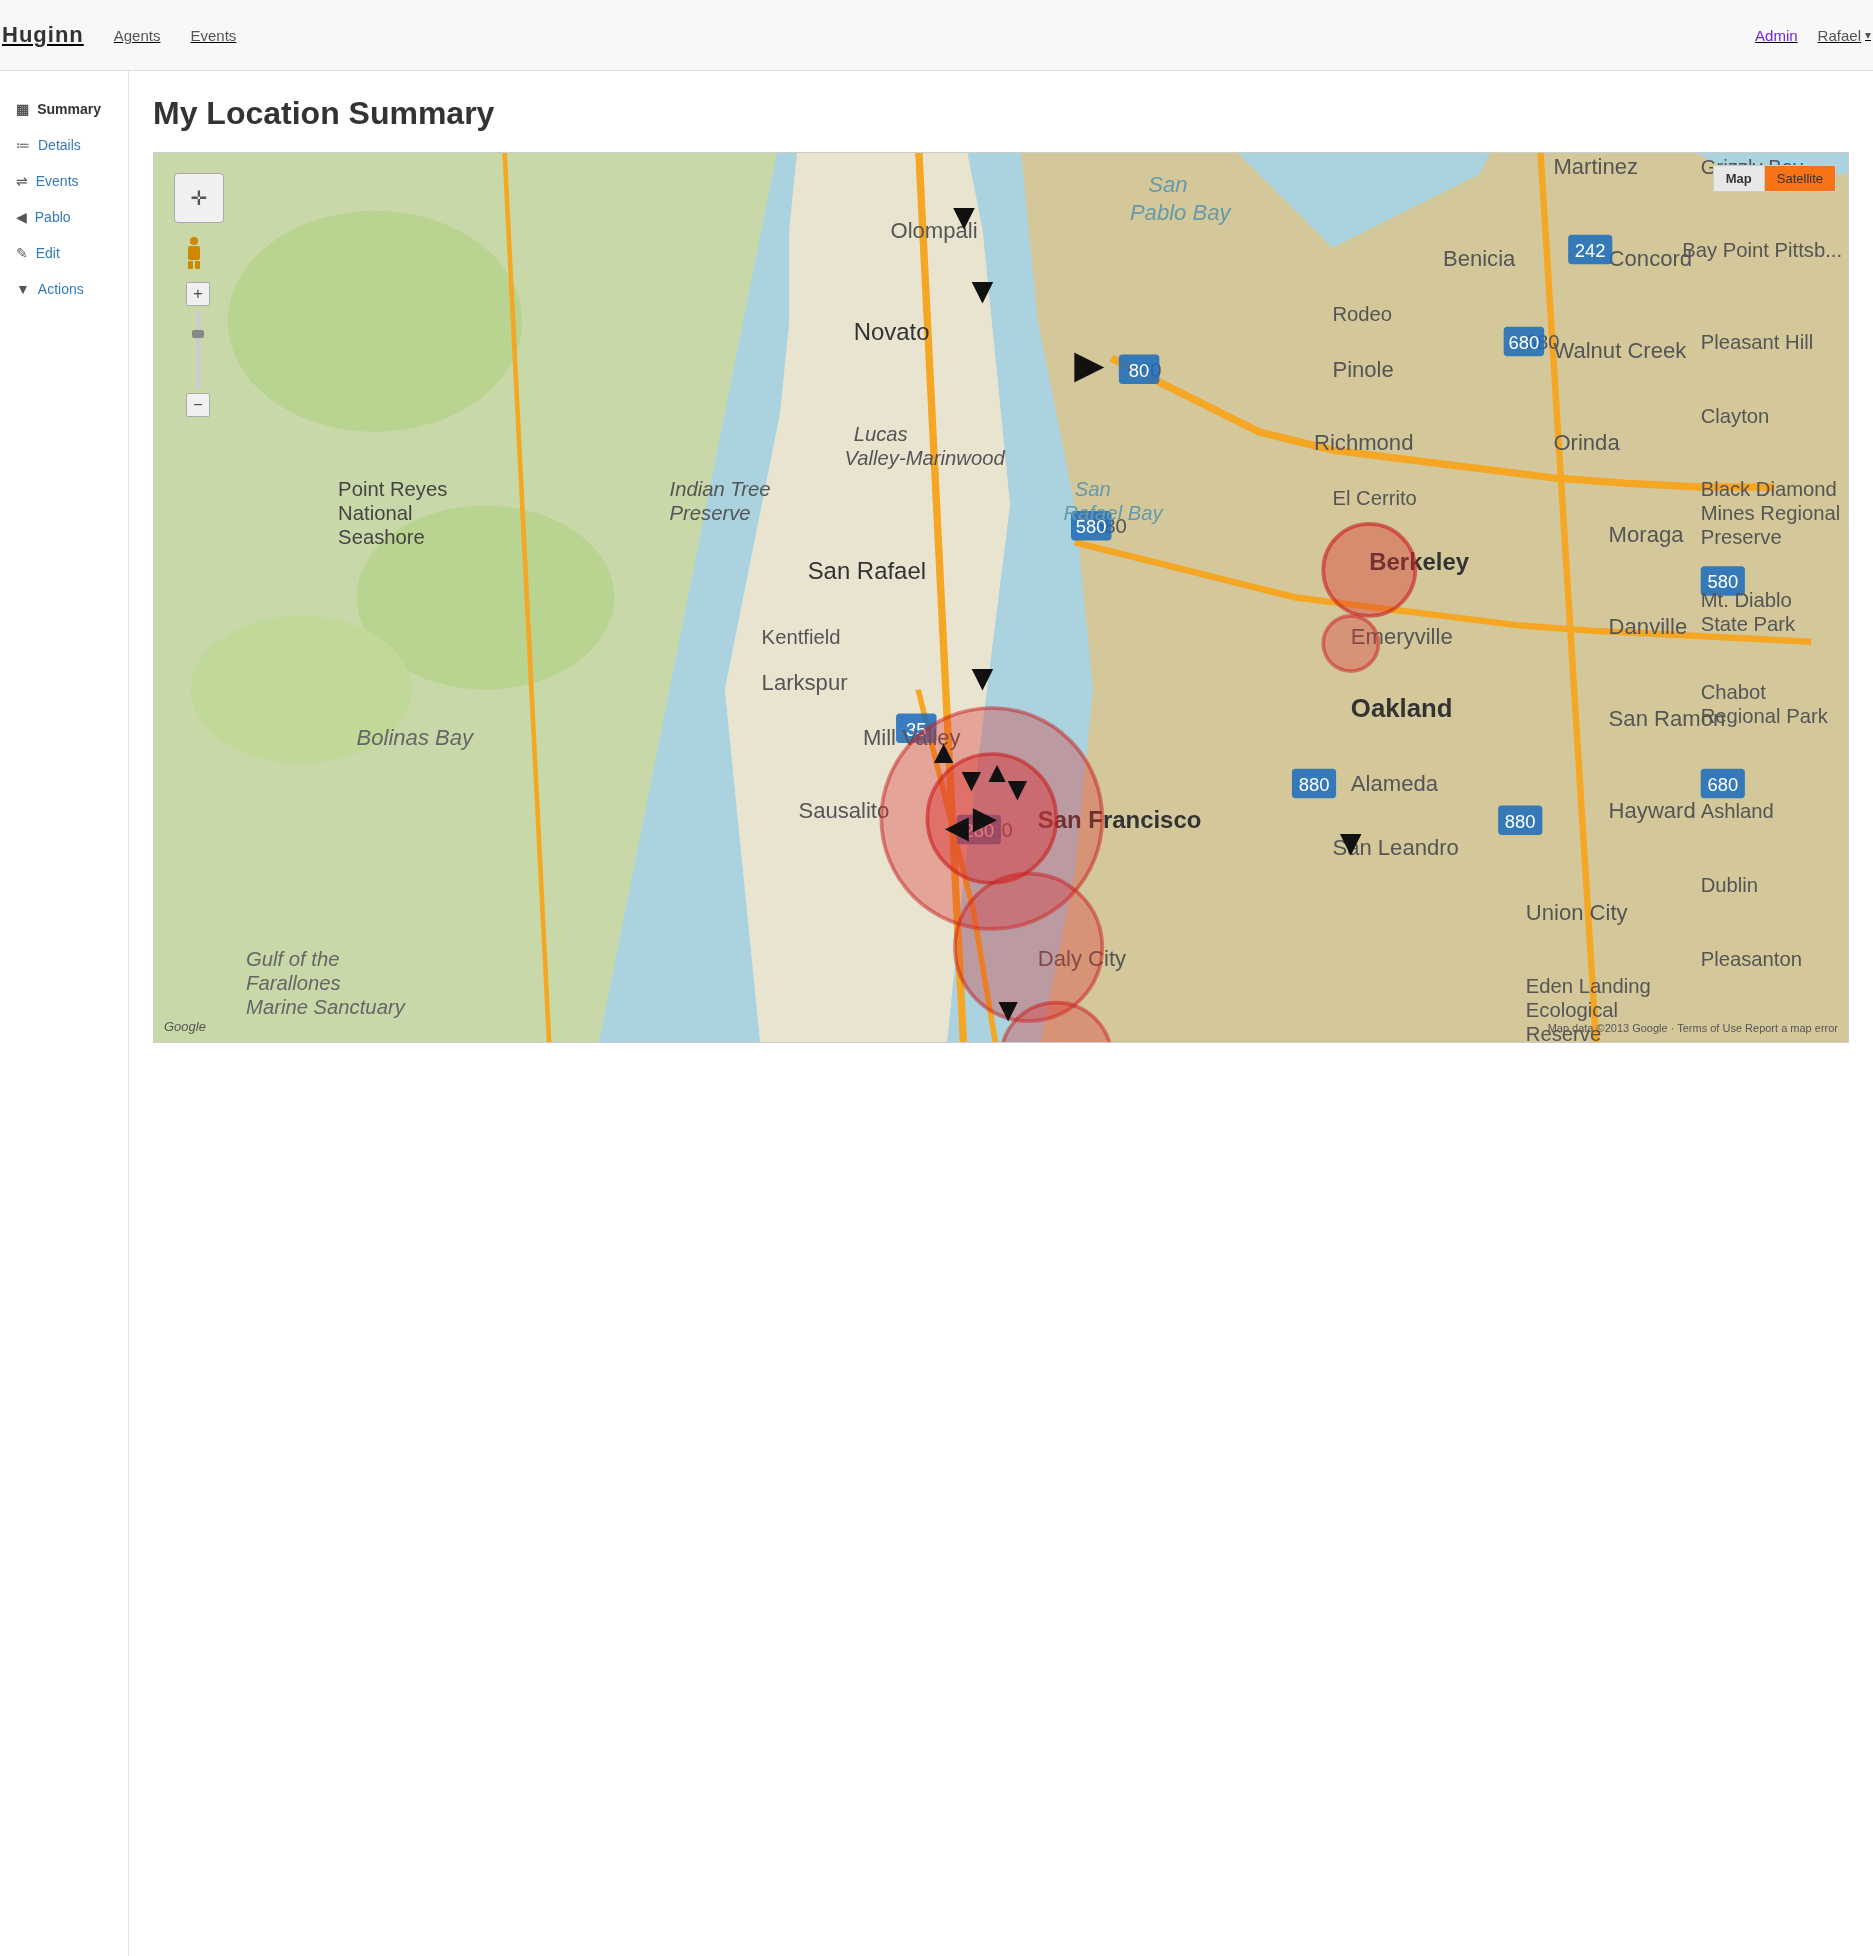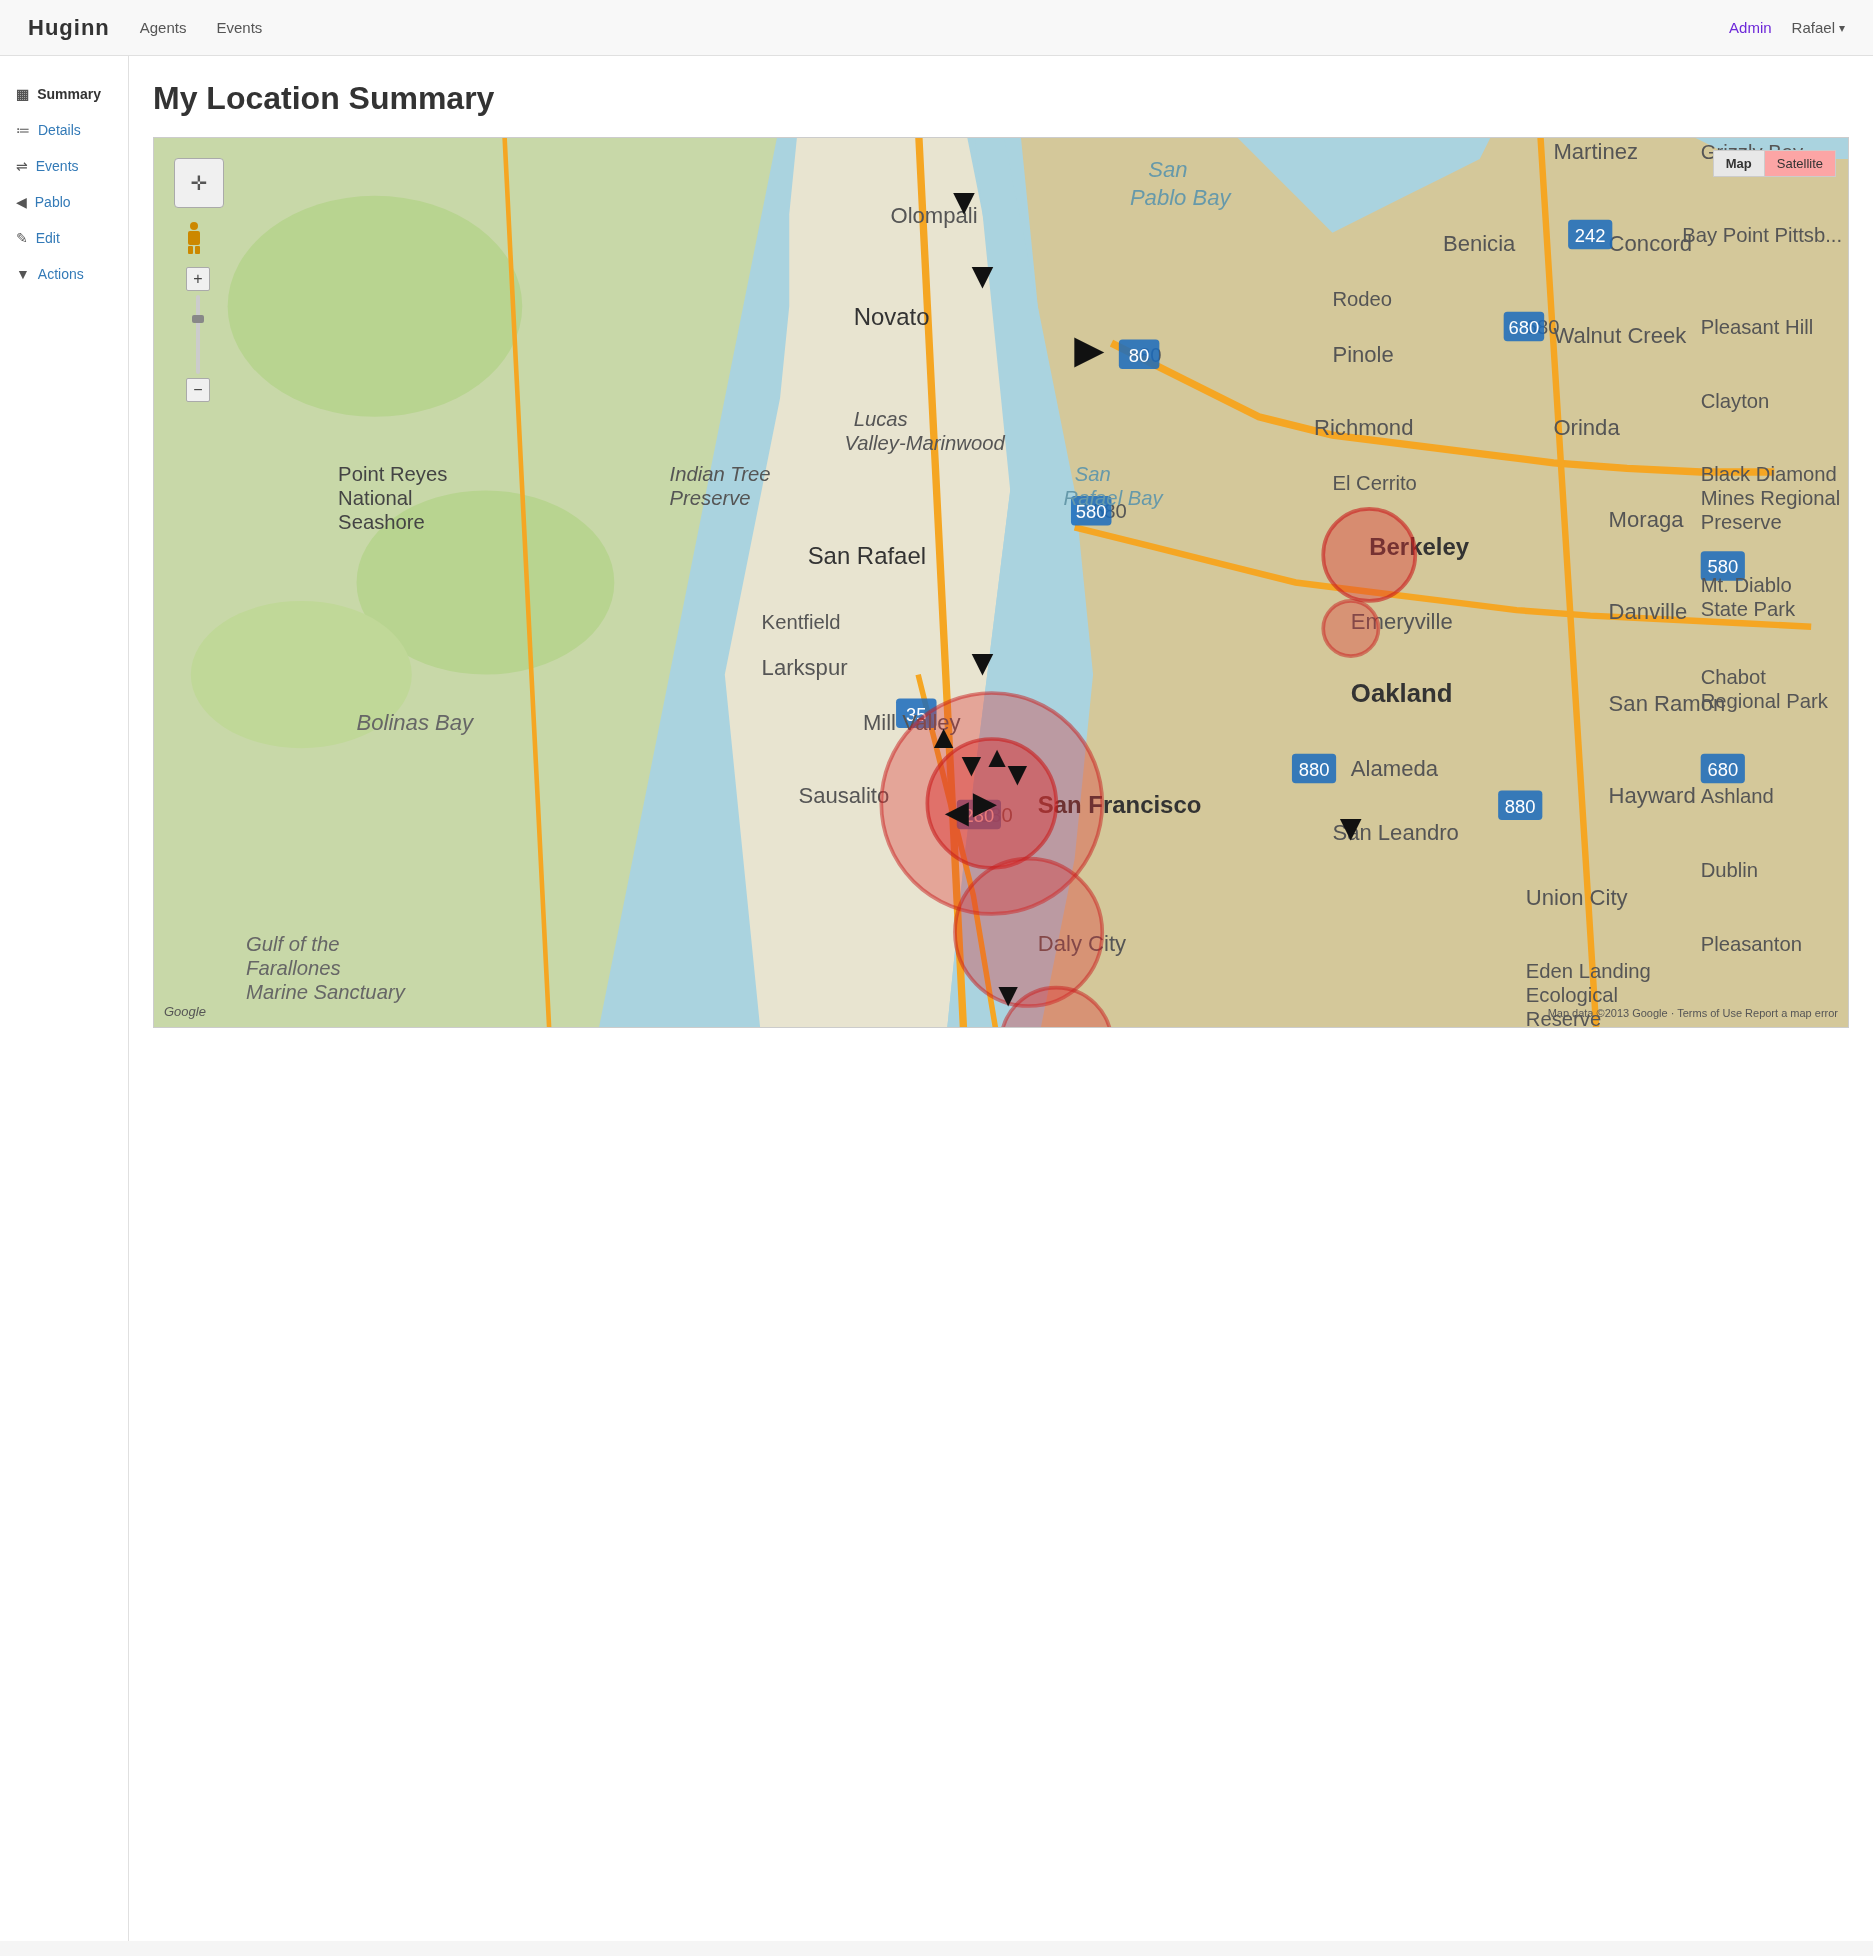--- a/index.html
+++ b/index.html
@@ -2,25 +2,26 @@
 <html><head>
   <meta charset="utf-8">
   <style>
     * { margin: 0; padding: 0; box-sizing: border-box; }
     body { font-family: Arial, Helvetica, sans-serif; background: #f5f5f5; font-size: 14px; }
 
     
     .navbar {
       background: #f8f8f8;
       border-bottom: 1px solid #e0e0e0;
-      height: 56px;
+      height: 71px;
       display: flex;
       align-items: center;
-      padding: 0 28px;
+      padding: 0 2px;
       justify-content: space-between;
+      text-decoration: underline;
     }
     .navbar-left { display: flex; align-items: center; gap: 30px; }
     .navbar-brand {
       font-size: 22px;
       font-weight: bold;
       color: #333;
       letter-spacing: 1px;
     }
     .navbar-link {
       font-size: 15px;
@@ -106,21 +107,21 @@
       right: 12px;
       display: flex;
       border: 1px solid #ccc;
       background: #fff;
       z-index: 10;
     }
     .map-type-btn {
       padding: 5px 12px;
       font-size: 13px;
       cursor: pointer;
-      background: #fca5a5;
+      background: #f97316;
       border: none;
       color: #333;
     }
     .map-type-btn.active {
       background: #e8e8e8;
       font-weight: bold;
     }
     .map-type-btn:first-child { border-right: 1px solid #ccc; }
 
     .map-nav-control {

